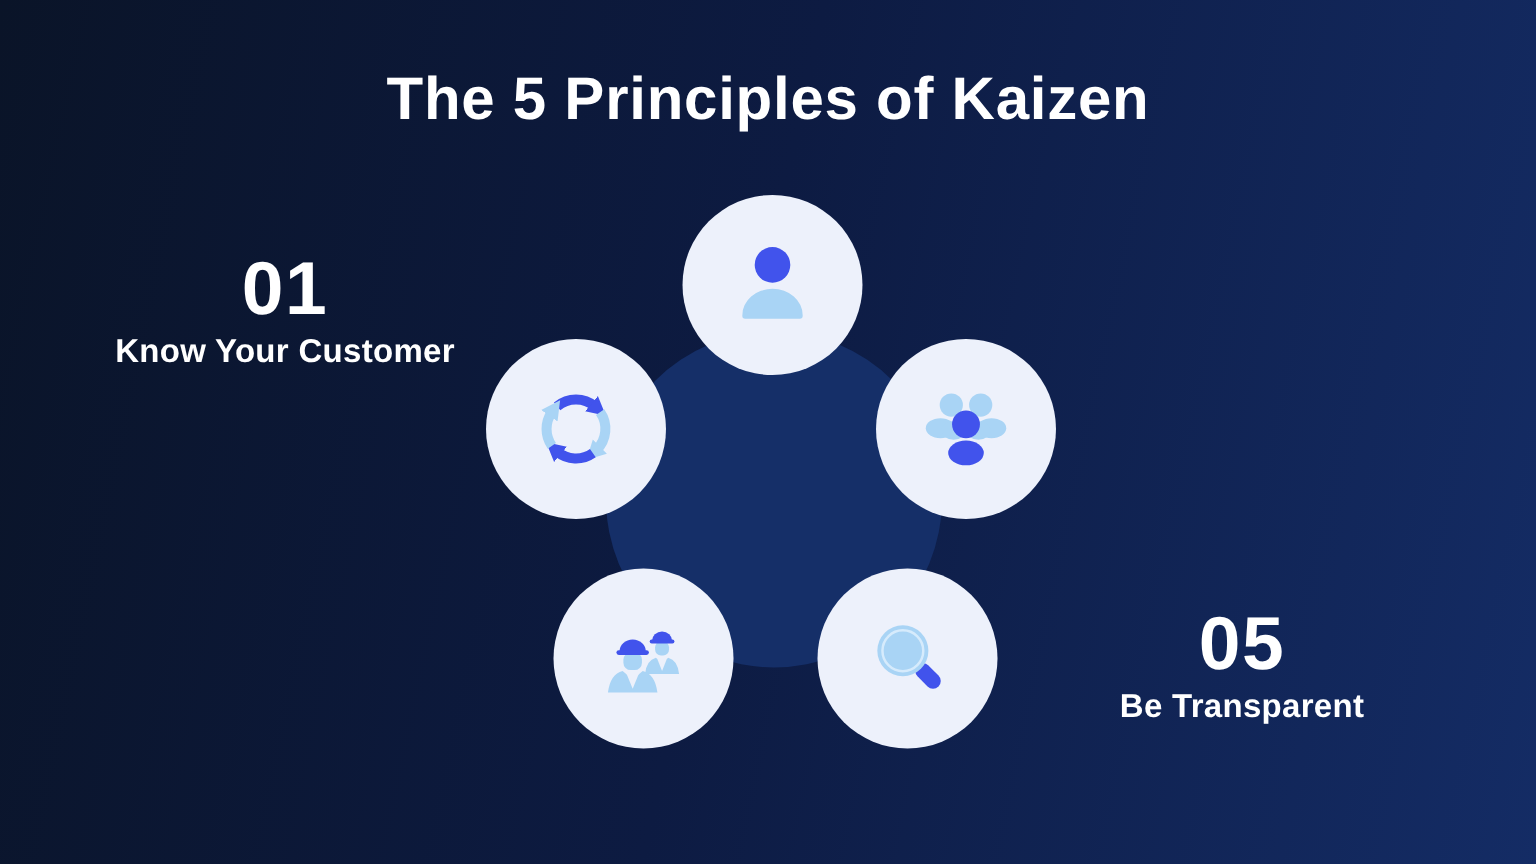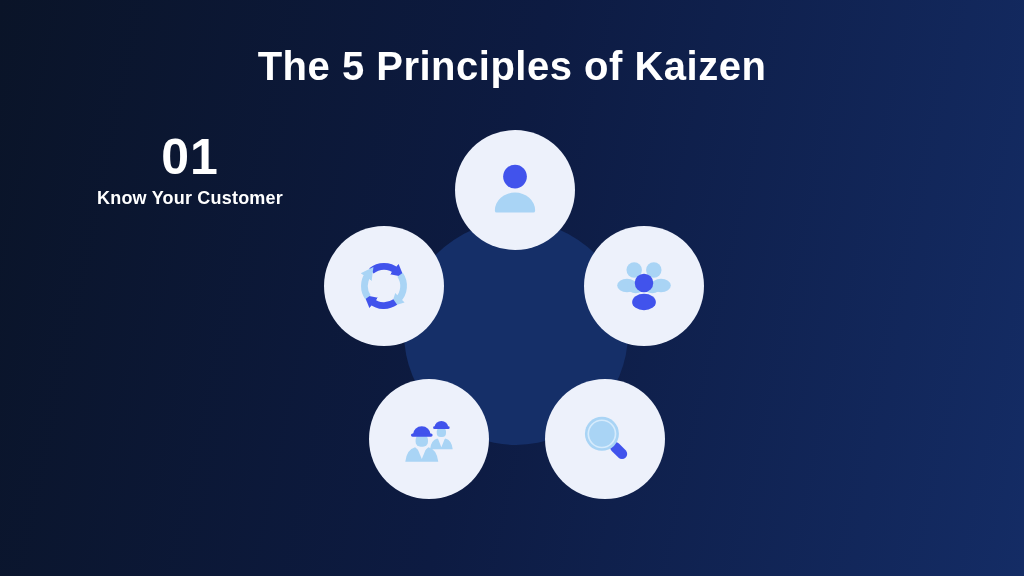--- a/index.html
+++ b/index.html
@@ -30,42 +30,44 @@
   .node-right{left:584px;top:226px;}
   .node-bleft{left:369px;top:379px;}
   .node-bright{left:545px;top:379px;}
   .item{
     position:absolute;width:320px;text-align:center;color:#ffffff;
   }
   .item .num{
     font-size:50px;font-weight:700;line-height:52px;letter-spacing:1px;
   }
   .item .lbl{
-    margin-top:5px;font-size:18px;font-weight:700;line-height:21px;letter-spacing:0.2px;
+    margin-top:5px;font-size:22px;font-weight:700;line-height:21px;letter-spacing:0.2px;
   }
-  .item-left{left:30px;}
+  .item-left{left:30px;margin-top:35px;}
   .item-right{left:668px;}
   .item-1{top:131px;}
   .item-2{top:267px;}
   .item-3{top:403px;}
   .item-4{top:131px;}
   .item-5{top:403px;}
 </style>
 </head>
 <body>
 
 <div class="stage">
 
   <div class="title">The 5 Principles of Kaizen</div>
 
   <div class="item item-left item-1">
     <div class="num">01</div>
     <div class="lbl">Know Your Customer</div>
   </div>
   <div class="item item-right item-5">
+    <div class="num">05</div>
+    <div class="lbl">Be Transparent</div>
   </div>
 
   <div class="hub"></div>
 
   <div class="node node-top">
     <svg width="66" height="66" viewBox="0 0 64 64">
       <circle cx="32" cy="19" r="11.5" fill="#4153ec"></circle>
       <path d="M12.5 51.5 a19.5 17 0 0 1 39 0 v0.5 q0 1.8 -1.8 1.8 h-35.4 q-1.8 0 -1.8 -1.8 z" fill="#a9d4f5"></path>
     </svg>
   </div>

